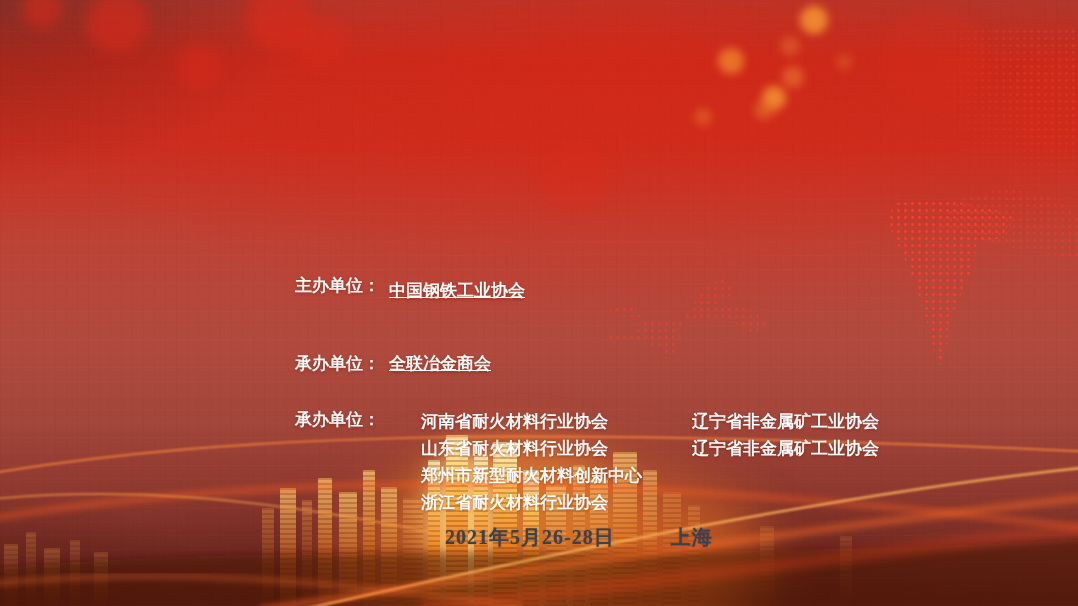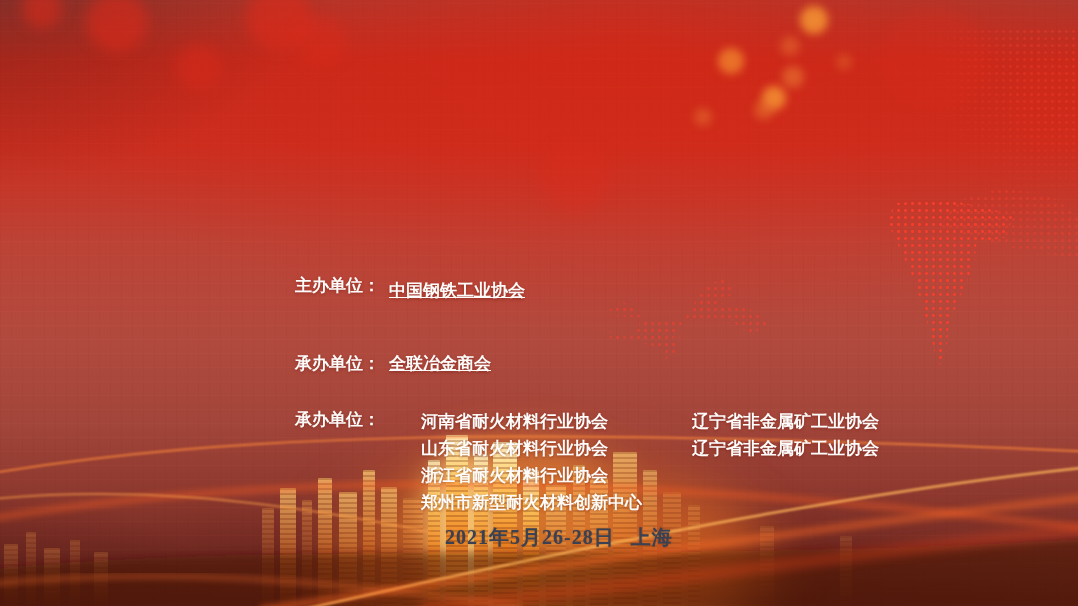--- a/index.html
+++ b/index.html
@@ -90,21 +90,21 @@
   .info-values { display: flex; flex-direction: row; text-decoration: underline; }
   .row-organizer { top: 274px; }
   .row-organizer .info-values div { line-height: 33px; }
   .row-supporter { top: 352px; }
   .row-coorganizer { top: 408px; }
   .coorg-cols { display: flex; }
   .coorg-col { display: flex; flex-direction: column; margin-left: 32px; }
   .coorg-col div { line-height: 27px; white-space: nowrap; }
   .coorg-left { width: 239px; flex: 0 0 239px; }
 
-  .date-row { position: absolute; left: 445px; top: 524px; display: flex; gap: 16px;
+  .date-row { position: absolute; left: 445px; top: 524px; display: flex; gap: 56px;
               font-family: "Liberation Serif", "DejaVu Serif", serif;
               font-size: 20px; font-weight: bold; letter-spacing: 1px;
               color: #3a4152; text-shadow: 0 0 2px rgba(20,20,40,0.3); }
 </style>
 </head>
 <body>
 
 <div class="poster">
 
   <div class="texture"></div>
@@ -201,22 +201,22 @@
       <div>全联冶金商会</div>
     </div>
   </div>
 
   <div class="info-row row-coorganizer">
     <span class="info-label">承办单位：</span>
     <div class="coorg-cols">
       <div class="coorg-col coorg-left">
         <div>河南省耐火材料行业协会</div>
         <div>山东省耐火材料行业协会</div>
+        <div>郑州市新型耐火材料创新中心</div>
         <div>浙江省耐火材料行业协会</div>
-        <div>郑州市新型耐火材料创新中心</div>
       </div>
       <div class="coorg-col">
         <div>辽宁省非金属矿工业协会</div>
         <div>辽宁省非金属矿工业协会</div>
       </div>
     </div>
   </div>
 
   <div class="date-row">
     <span>2021年5月26-28日</span>

